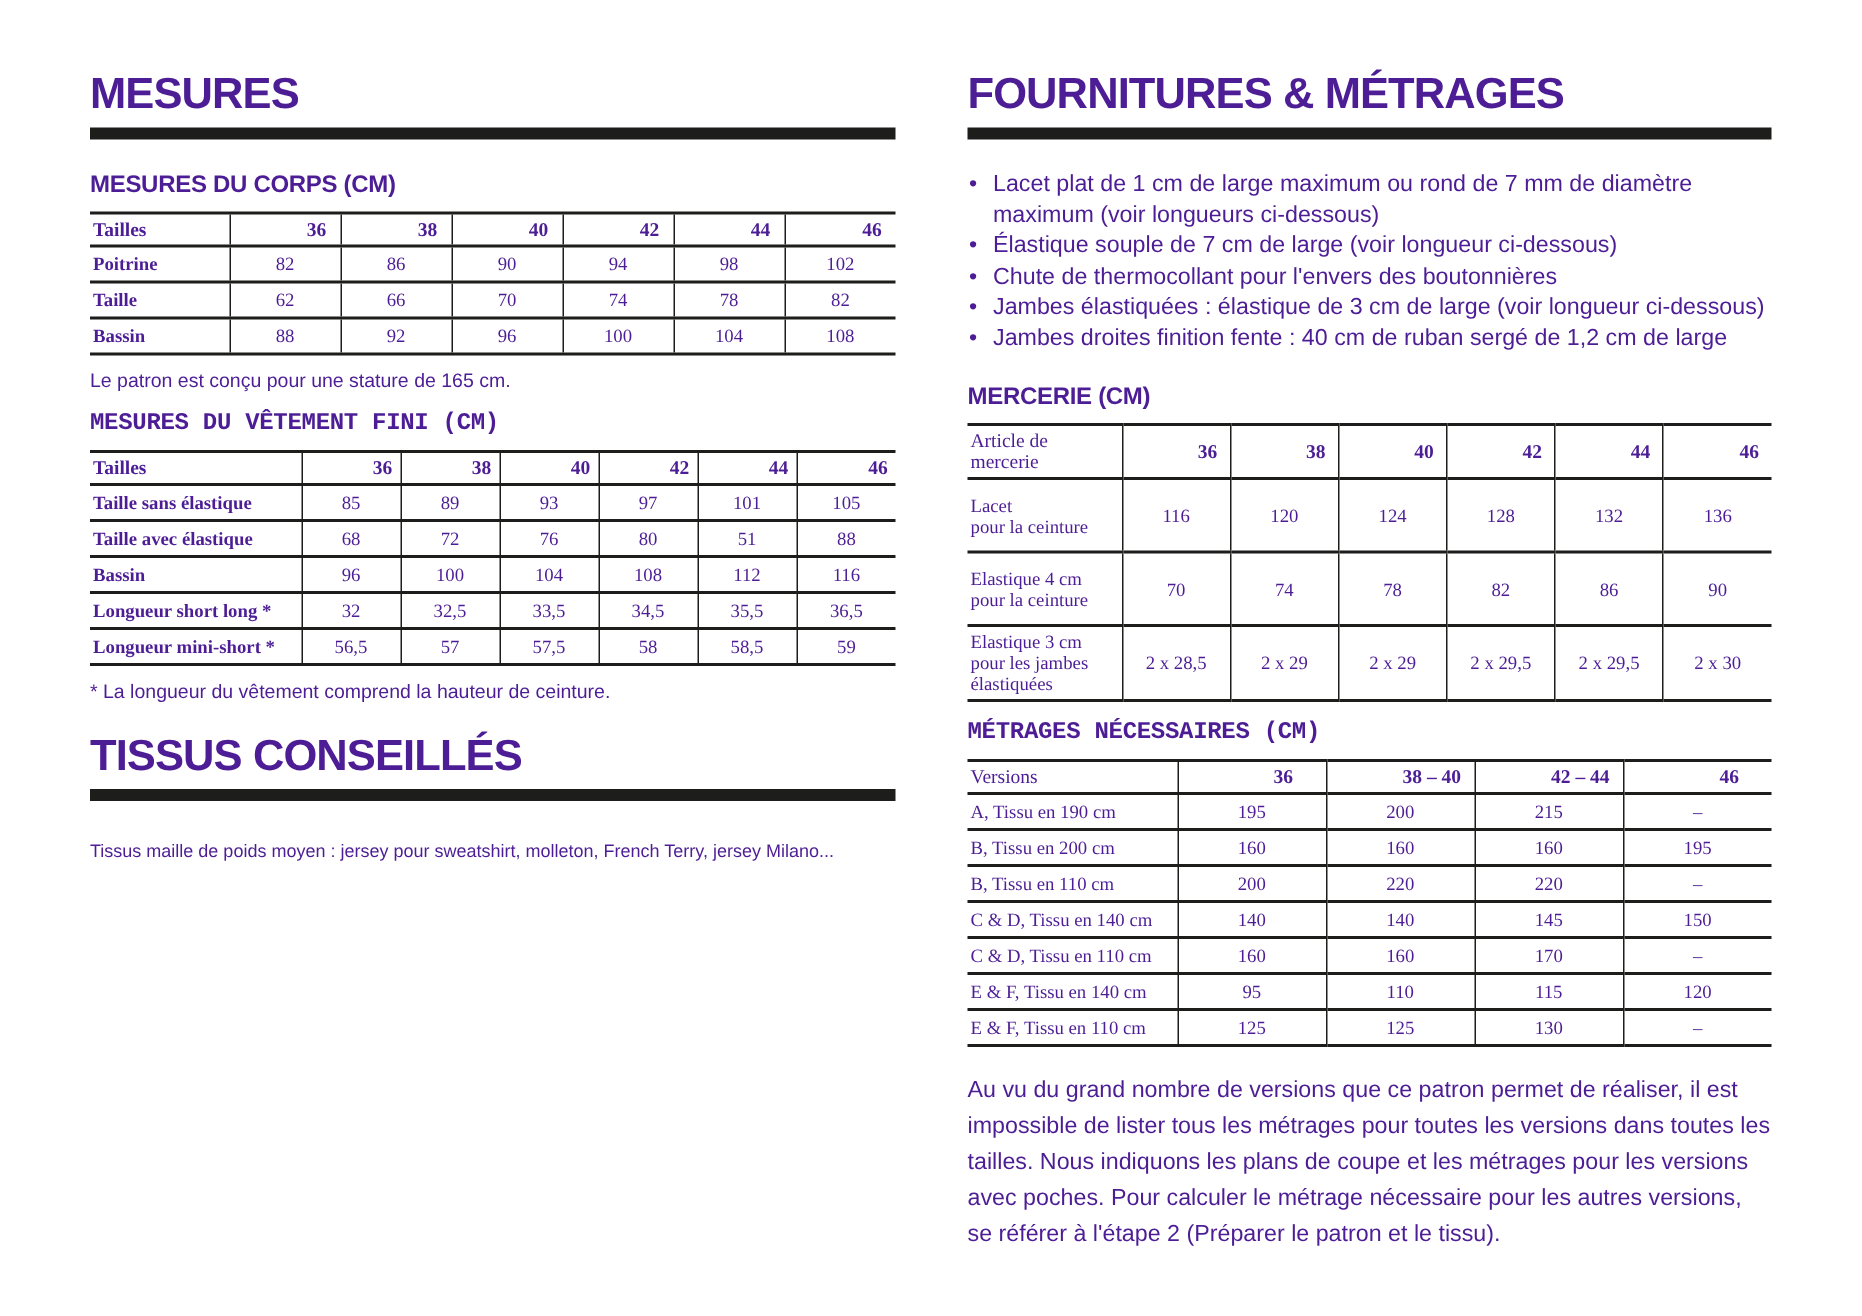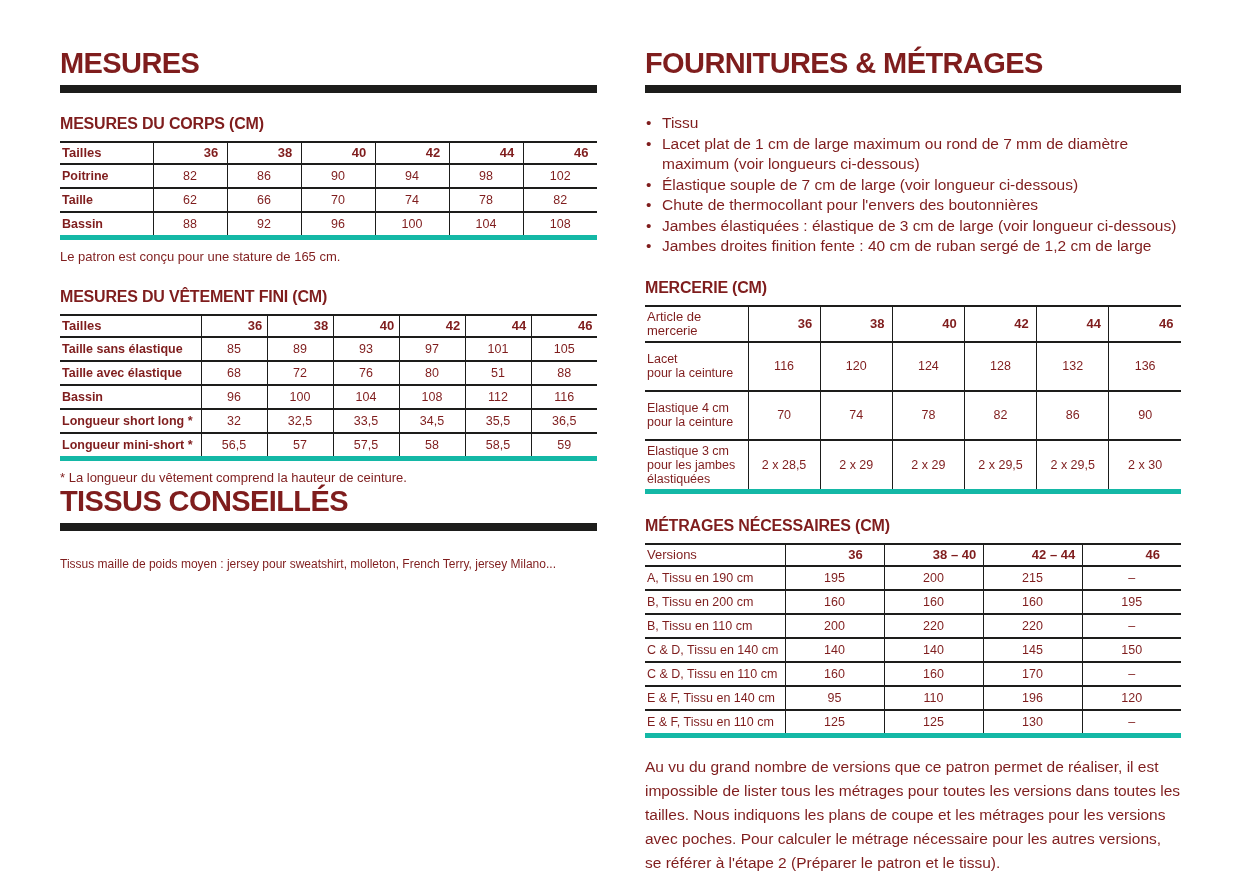--- a/index.html
+++ b/index.html
@@ -1,20 +1,20 @@
 <!DOCTYPE html>
 <html><head>
 <meta charset="utf-8">
 <style>
   html,body{margin:0;padding:0;background:#ffffff;}
   .page{
     position:relative;
     width:1241px;height:877px;
     background:#ffffff;
-    color:#7f1d1d;
+    color:#4c1d95;
     font-family:"Liberation Sans", sans-serif;
     overflow:hidden;
   }
   .col{position:absolute;top:48px;}
   .col-left{left:60px;width:537px;}
   .col-right{left:645px;width:536px;}
 
   .section-title{
     margin:0;
     font-size:29px;
@@ -30,21 +30,22 @@
     font-weight:bold;
     letter-spacing:-0.2px;
     line-height:17px;
   }
 
   table{
     width:100%;
     border-collapse:collapse;
     table-layout:fixed;
     border-top:2px solid #1d1d1b;
-    border-bottom:5px solid #14b8a6;
+    border-bottom:1px solid #14b8a6;
+    font-family:Liberation Serif, serif;
   }
   th,td{
     border:1.5px solid #1d1d1b;
     border-top-width:2px;
     border-bottom-width:2px;
     font-size:12.5px;
     line-height:14px;
     padding:3px 4px;
     overflow:hidden;
   }
@@ -71,22 +72,22 @@
   ul.supply-list li{
     position:relative;
     padding-left:17px;
     margin:0;
   }
   ul.supply-list li::before{
     content:"\2022";
     position:absolute;
     left:1px;top:0;
   }
-  .mt-18{margin-top:23px;}
-  .mt-20{}
+  .mt-18{margin-top:12px;font-family:Liberation Mono, monospace;}
+  .mt-20{margin-top:20px;}
   .para-right{margin:17px 0 0 0;font-size:15.5px;line-height:24px;}
 </style>
 </head>
 <body>
 
 <div class="page">
 
   <div class="col col-left">
     <h1 class="section-title">MESURES</h1>
     <div class="rule"></div>
@@ -220,21 +221,20 @@
     <h1 class="section-title mt-20">TISSUS CONSEILLÉS</h1>
     <div class="rule"></div>
     <p class="body-text">Tissus maille de poids moyen : jersey pour sweatshirt, molleton, French Terry, jersey Milano...</p>
   </div>
 
   <div class="col col-right">
     <h1 class="section-title">FOURNITURES &amp; MÉTRAGES</h1>
     <div class="rule"></div>
 
     <ul class="supply-list">
-        <li>Tissu</li>
         <li>Lacet plat de 1 cm de large maximum ou rond de 7 mm de diamètre maximum (voir longueurs ci-dessous)</li>
         <li>Élastique souple de 7 cm de large (voir longueur ci-dessous)</li>
         <li>Chute de thermocollant pour l'envers des boutonnières</li>
         <li>Jambes élastiquées : élastique de 3 cm de large (voir longueur ci-dessous)</li>
         <li>Jambes droites finition fente : 40 cm de ruban sergé de 1,2 cm de large</li>
       </ul>
 
     <h2 class="sub-heading mt-20">MERCERIE (CM)</h2>
     <table class="rows-tall">
         <colgroup>
@@ -343,21 +343,21 @@
             <td class="lbl">C &amp; D, Tissu en 110 cm</td>
             <td class="num">160</td>
             <td class="num">160</td>
             <td class="num">170</td>
             <td class="num">–</td>
           </tr>
           <tr>
             <td class="lbl">E &amp; F, Tissu en 140 cm</td>
             <td class="num">95</td>
             <td class="num">110</td>
-            <td class="num">196</td>
+            <td class="num">115</td>
             <td class="num">120</td>
           </tr>
           <tr>
             <td class="lbl">E &amp; F, Tissu en 110 cm</td>
             <td class="num">125</td>
             <td class="num">125</td>
             <td class="num">130</td>
             <td class="num">–</td>
           </tr>
         </tbody>

